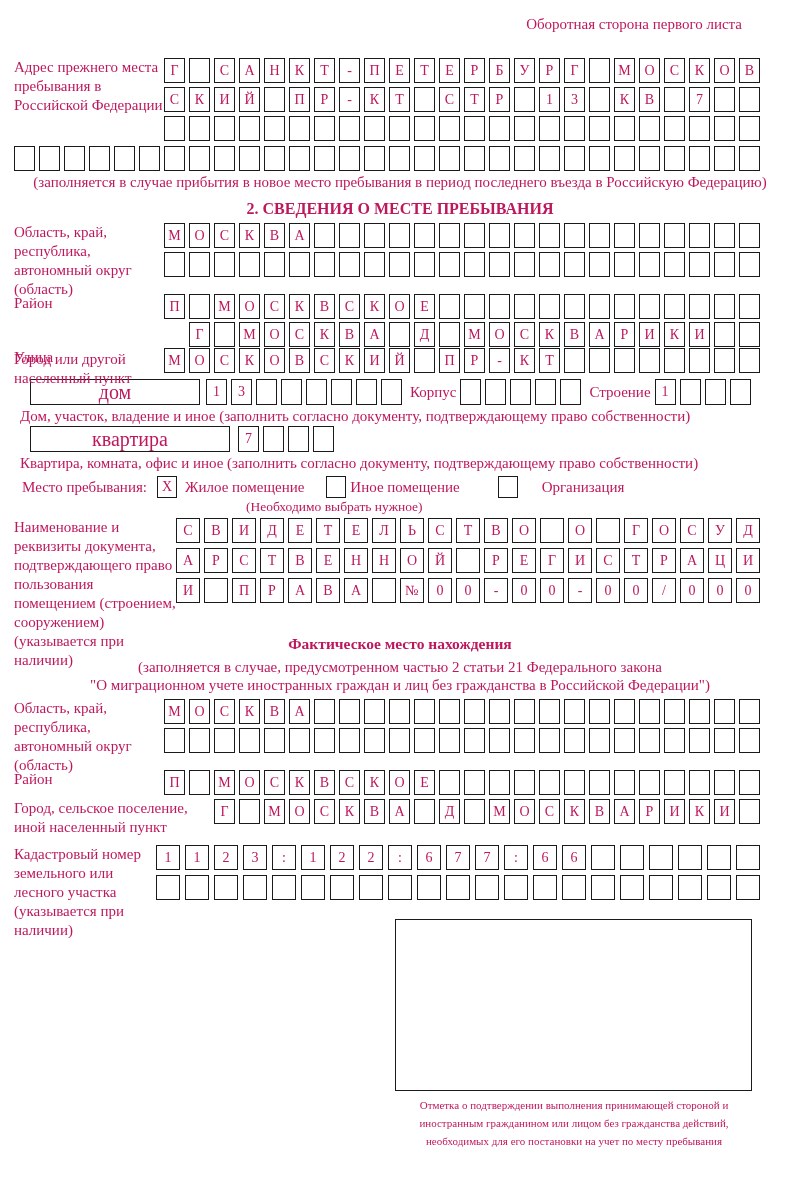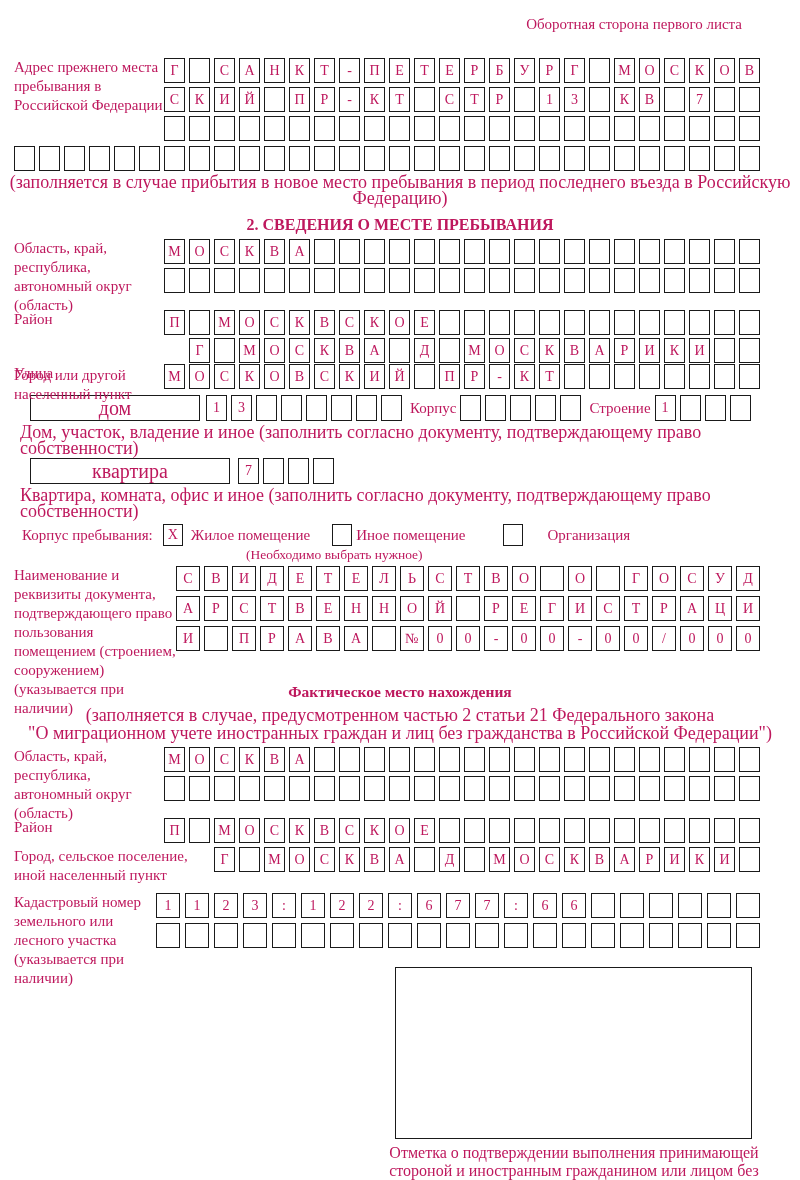--- a/index.html
+++ b/index.html
@@ -15,35 +15,35 @@
   .cell{
     flex:0 0 21px;width:21px;height:25px;box-sizing:border-box;
     border:1.5px solid #1a1a1a;display:flex;align-items:center;justify-content:center;
     font-size:14px;line-height:1;background:#fff;
   }
   .cellrow.wide{gap:4px;}
   .cellrow.wide .cell{flex-basis:24px;width:24px;}
   .cellrow.cad{gap:5px;}
   .cellrow.cad .cell{flex-basis:24px;width:24px;}
   .fullrow{margin-left:14px;margin-top:5px;}
-  .caption{font-size:18px;line-height:16px;}
+  .caption{font-size:15px;line-height:16px;}
   .caption.center{text-align:center;margin-top:3px;}
   .caption.left{margin:3px 0 0 20px;}
   .section-title{text-align:center;font-weight:bold;font-size:16px;margin-top:10px;height:20px;}
   .subhead{text-align:center;font-weight:bold;font-size:15.5px;margin-top:3px;height:19px;}
   .widebox{box-sizing:border-box;height:26px;border:1.5px solid #1a1a1a;display:flex;align-items:center;justify-content:center;font-size:20px;background:#fff;}
   .houseline{display:flex;align-items:center;margin:6px 0 0 30px;height:26px;}
   .houseline .cellrow{gap:4px;}
   .houseline .cell{height:26px;}
   .inline-lbl{font-size:15px;white-space:nowrap;}
   .stayline{display:flex;align-items:center;margin:5px 0 0 22px;height:22px;font-size:15px;}
   .cbox{box-sizing:border-box;width:20px;height:22px;border:1.5px solid #1a1a1a;display:flex;align-items:center;justify-content:center;font-size:14px;background:#fff;}
   .stay-note{margin:1px 0 0 246px;font-size:13.5px;height:16px;}
   .bigbox{box-sizing:border-box;margin:4px 0 0 395px;width:357px;height:172px;border:1.5px solid #1a1a1a;background:#fff;}
-  .stamp-caption{margin:5px 0 0 388px;width:372px;text-align:center;font-size:16px;line-height:18px;}
+  .stamp-caption{margin:5px 0 0 388px;width:372px;text-align:center;font-size:11px;line-height:18px;}
   .mt-neg5{margin-top:-5px;} .mt3{margin-top:3px;} .mt4{margin-top:4px;}
   .mt6{margin-top:6px;} .mt-neg8{margin-top:-8px;} .mt24{margin-top:24px;}
   .h83{min-height:83px;} .h76{min-height:76px;} .h25{min-height:25px;}
   .h34{min-height:34px;} .h114{min-height:114px;} .h70{min-height:70px;}
   .w150{width:150px;} .w175{width:175px;margin-top:28px;} .w162{width:162px;} .w200{width:200px;} .w142{width:142px;}
   .ml150{margin-left:150px;} .ml175{margin-left:175px;} .ml162{margin-left:162px;}
   .ml200{margin-left:200px;} .ml142{margin-left:142px;}
   .rows-off12{margin-top:12px;}
 </style>
 </head>
@@ -360,21 +360,21 @@
     <div class="cellrow" style="margin-left:8px;">
         <span class="cell">7</span>
         <span class="cell"></span>
         <span class="cell"></span>
         <span class="cell"></span>
       </div>
   </div>
   <div class="caption left">Квартира, комната, офис и иное (заполнить согласно документу, подтверждающему право собственности)</div>
 
   <div class="stayline">
-    <span>Корпус пребывания:</span>
+    <span>Место пребывания:</span>
     <span class="cbox" style="margin-left:10px;">X</span>
     <span style="margin-left:8px;">Жилое помещение</span>
     <span class="cbox" style="margin-left:22px;"></span>
     <span style="margin-left:4px;">Иное помещение</span>
     <span class="cbox" style="margin-left:38px;"></span>
     <span style="margin-left:24px;">Организация</span>
   </div>
   <div class="stay-note">(Необходимо выбрать нужное)</div>
 
   <div class="block mt3 h114">

